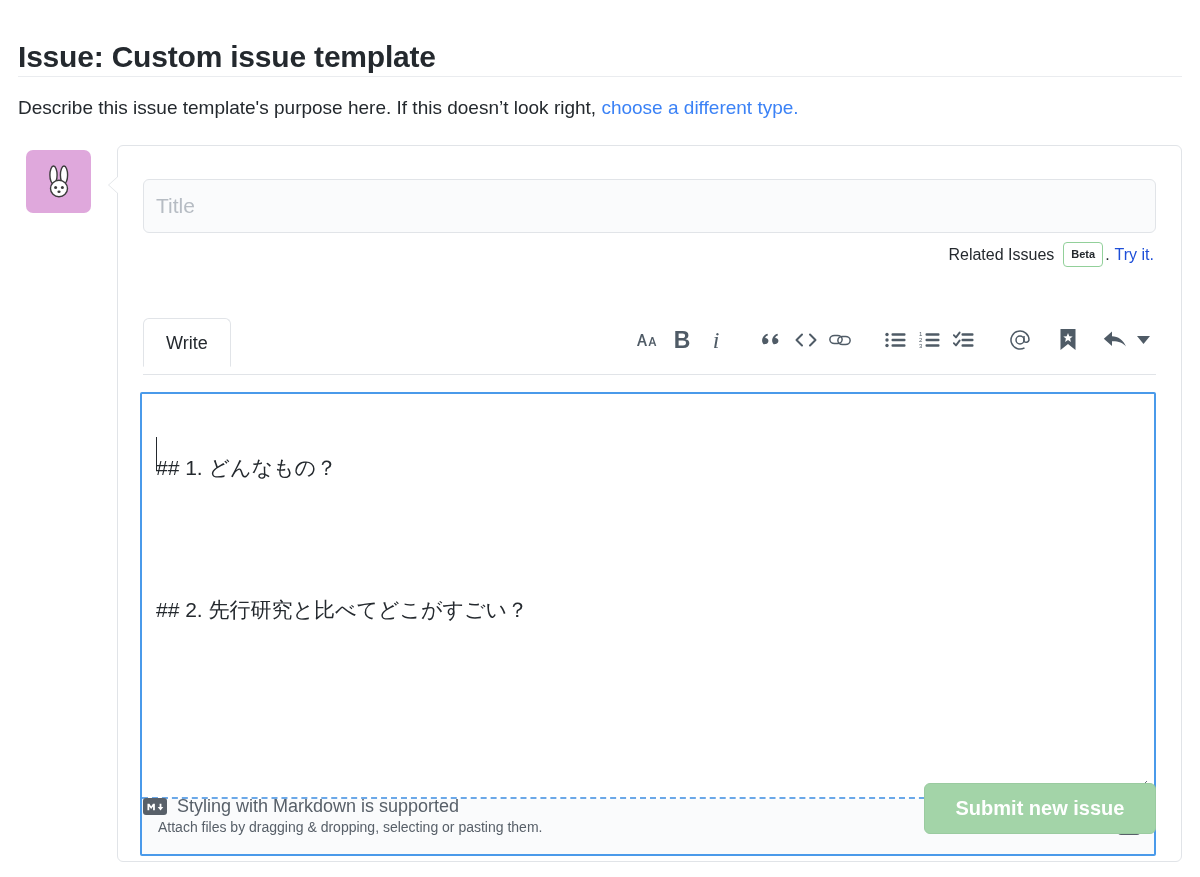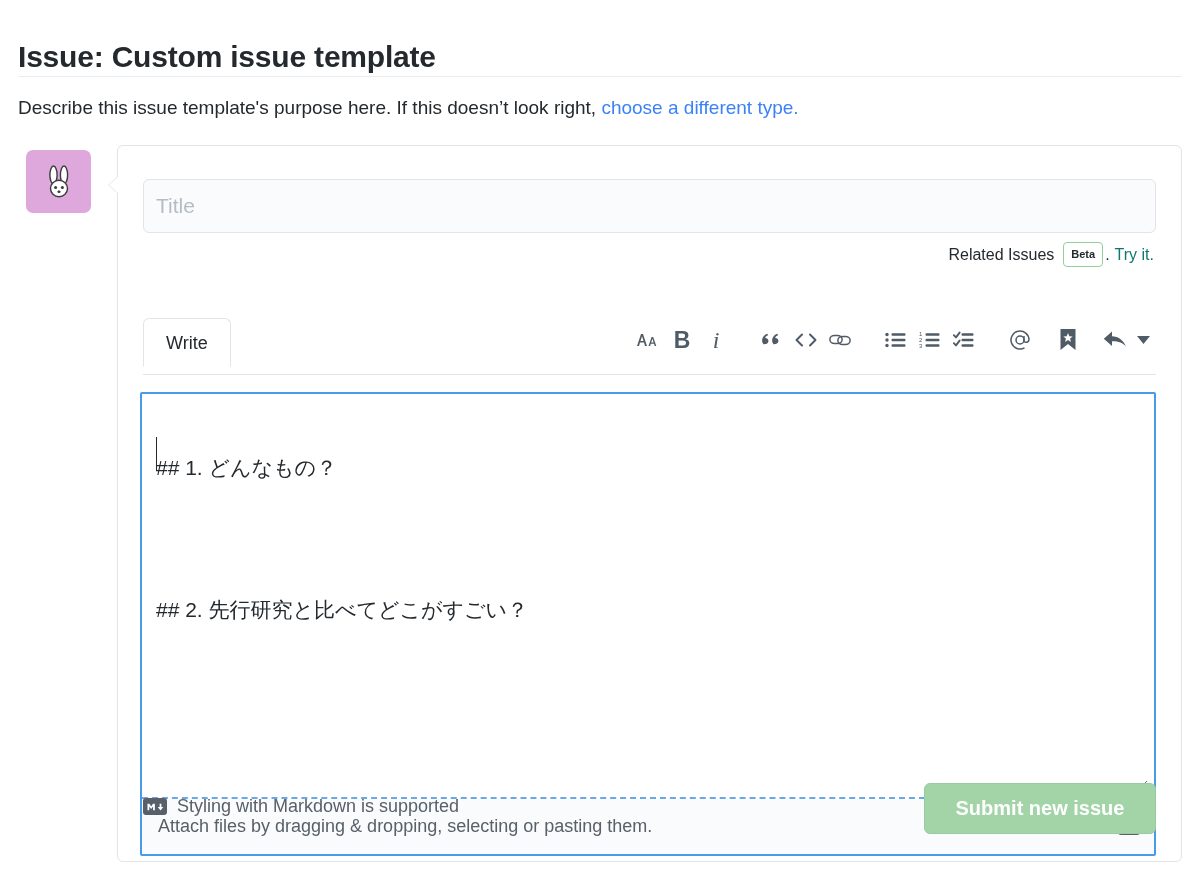--- a/index.html
+++ b/index.html
@@ -71,21 +71,21 @@
     display: flex; align-items: center; gap: 0;
     font-size: 16px; color: #24292e;
   }
   .related-label { margin-right: 9px; }
   .beta-badge {
     border: 1px solid #92d09a; border-radius: 4px;
     padding: 1px 7px 2px 7px; font-size: 11px; font-weight: 700; color: #24292e;
     line-height: 20px;
   }
   .related-dot { margin: 0 5px 0 2px; }
-  .try-it { color: #0f766e; text-decoration: none; }
+  .try-it { color: #1d4ed8; text-decoration: none; }
 
   
   .tabs {
     position: absolute; left: 25px; top: 172px;
     display: flex; align-items: flex-end;
   }
   .tab {
     font-size: 18px; padding: 13px 22px 12px 22px;
     color: #586069; cursor: pointer;
     border: 1px solid transparent; border-radius: 6px 6px 0 0;
@@ -144,21 +144,21 @@
   }
   .drop-divider {
     position: absolute; left: 0; right: 0; bottom: 55px; height: 0;
     border-top: 2px dashed #6ba8e8;
   }
   .attach-bar {
     position: absolute; left: 0; right: 0; bottom: 0; height: 55px;
     background: #fafbfc;
     display: flex; align-items: center; justify-content: space-between;
     padding: 0 14px 0 16px;
-    font-size: 18px; color: #586069;
+    font-size: 14px; color: #586069;
   }
 
   
   .md-note {
     position: absolute; left: 143px; top: 796px;
     display: flex; align-items: center; gap: 10px;
     font-size: 18px; color: #586069; justify-content: center;
   }
   .md-icon {
     display: inline-flex; align-items: center; justify-content: center;

